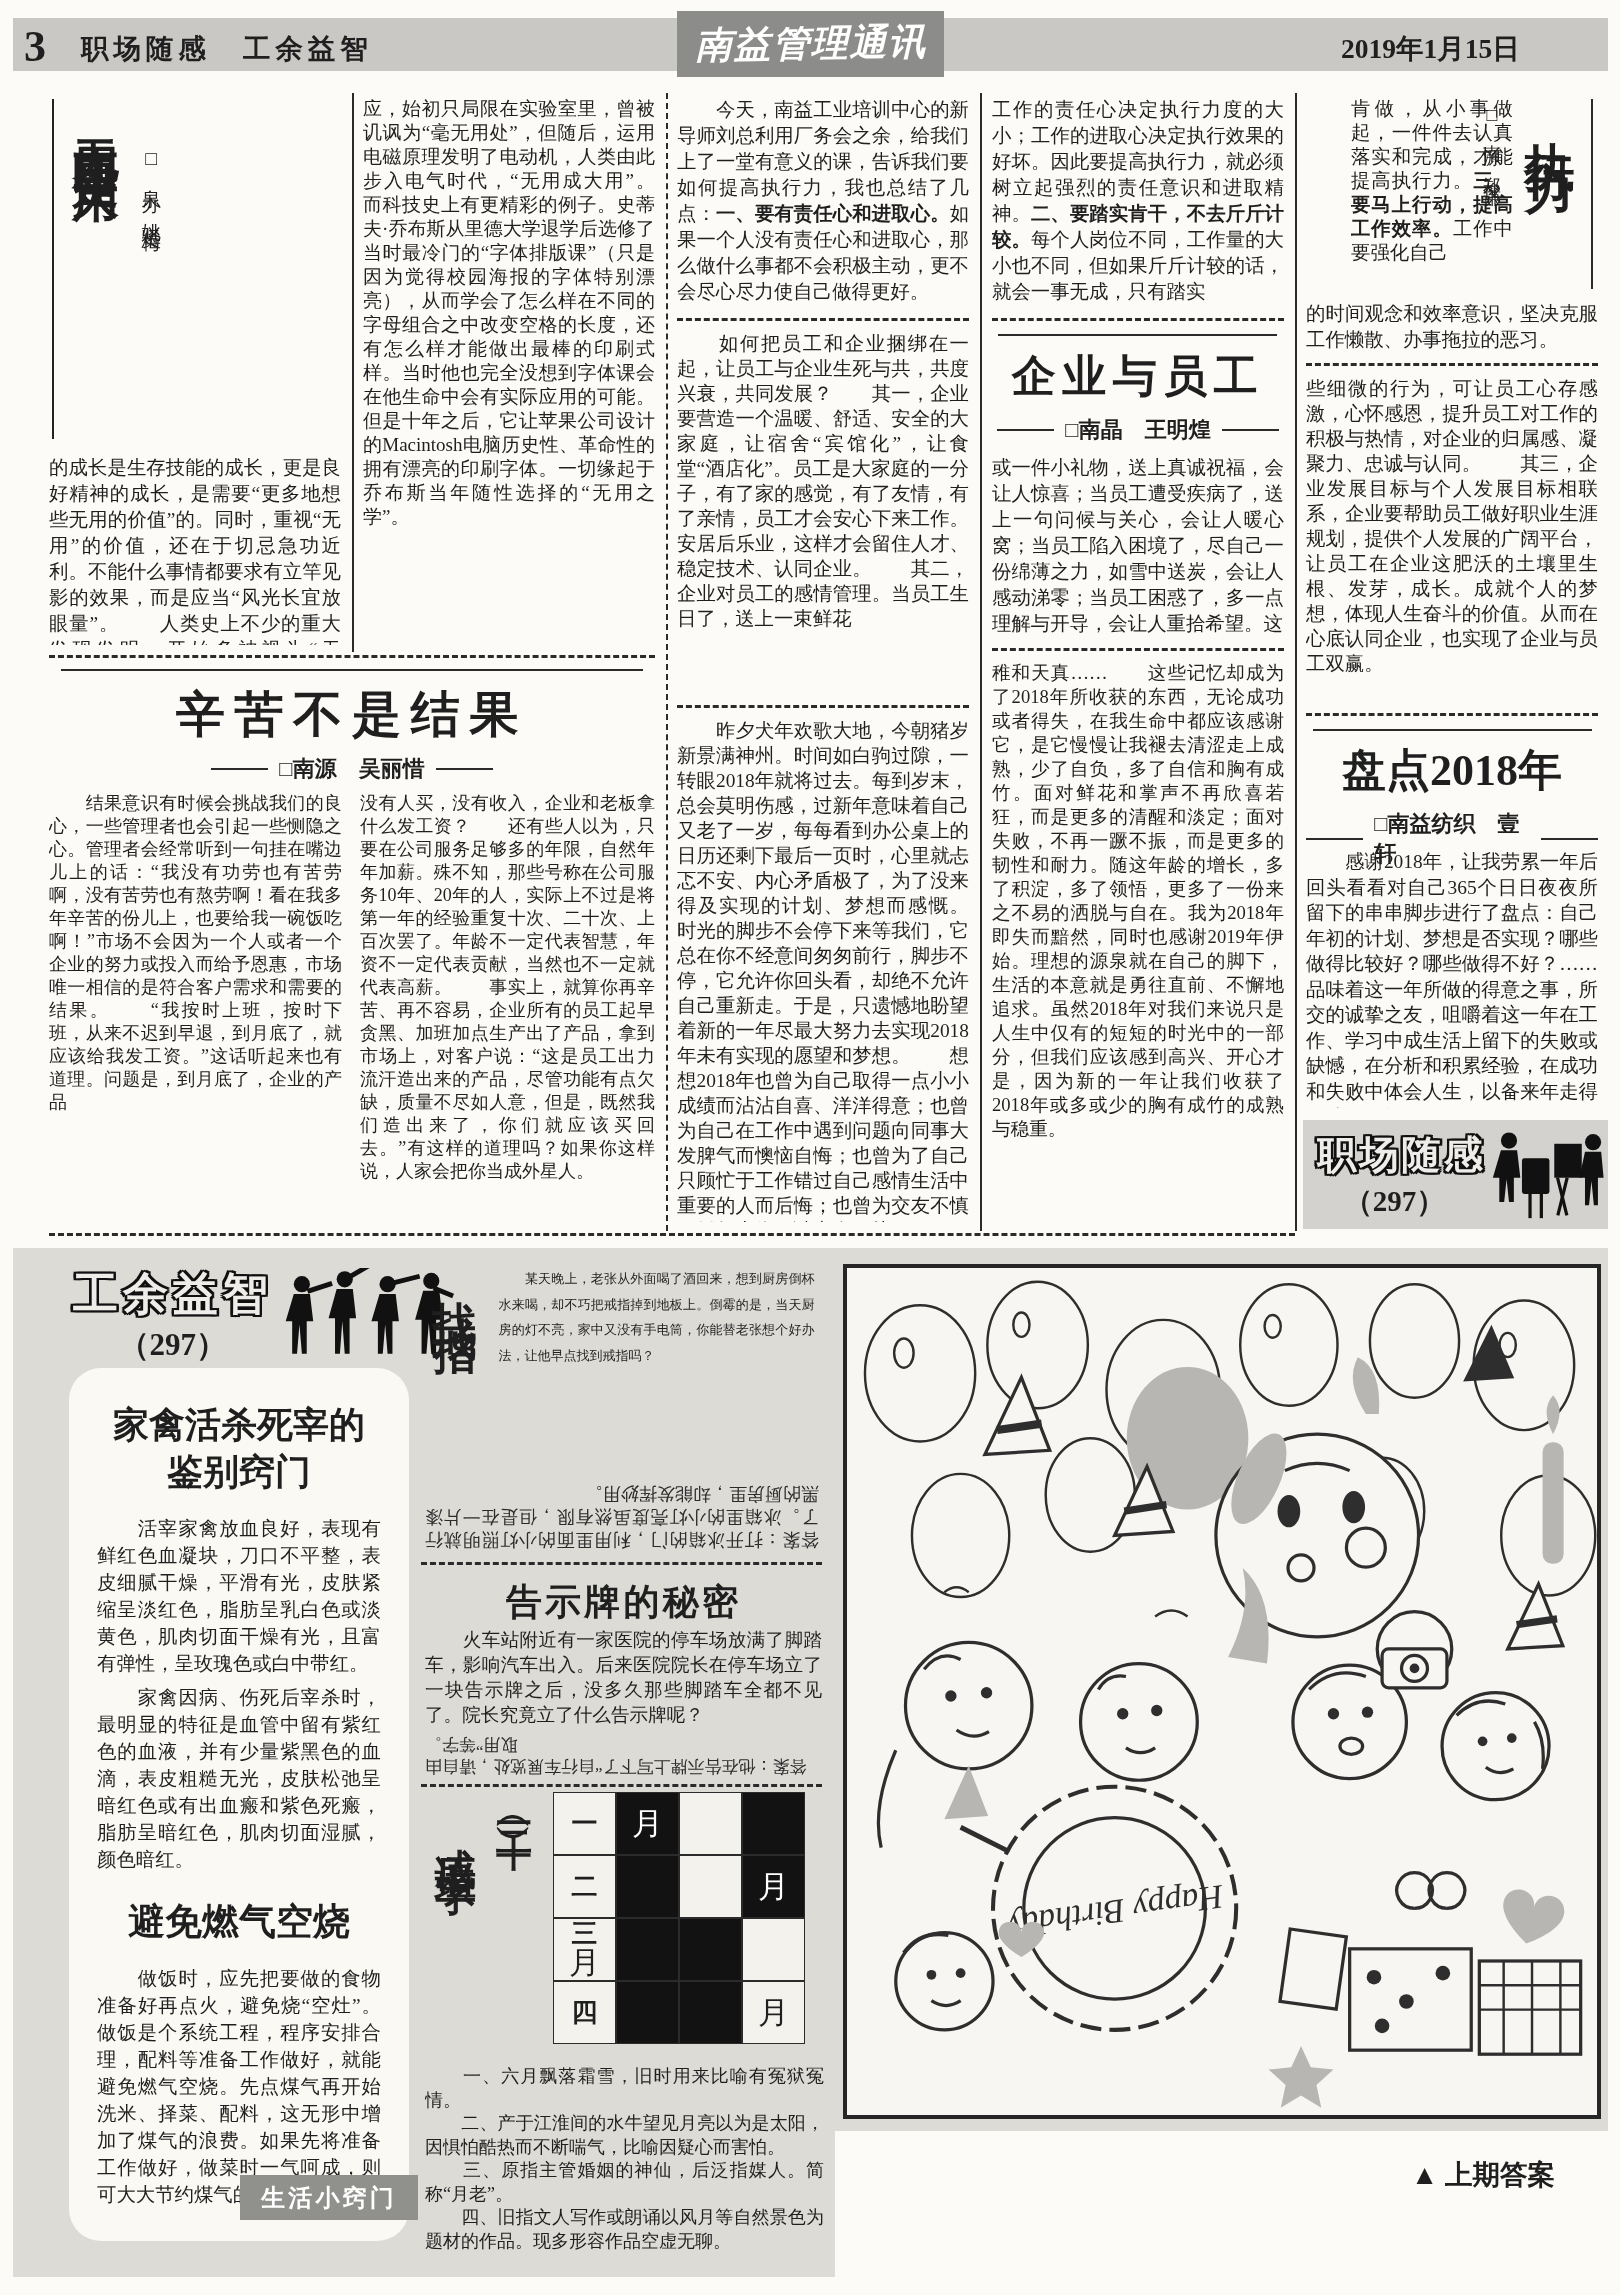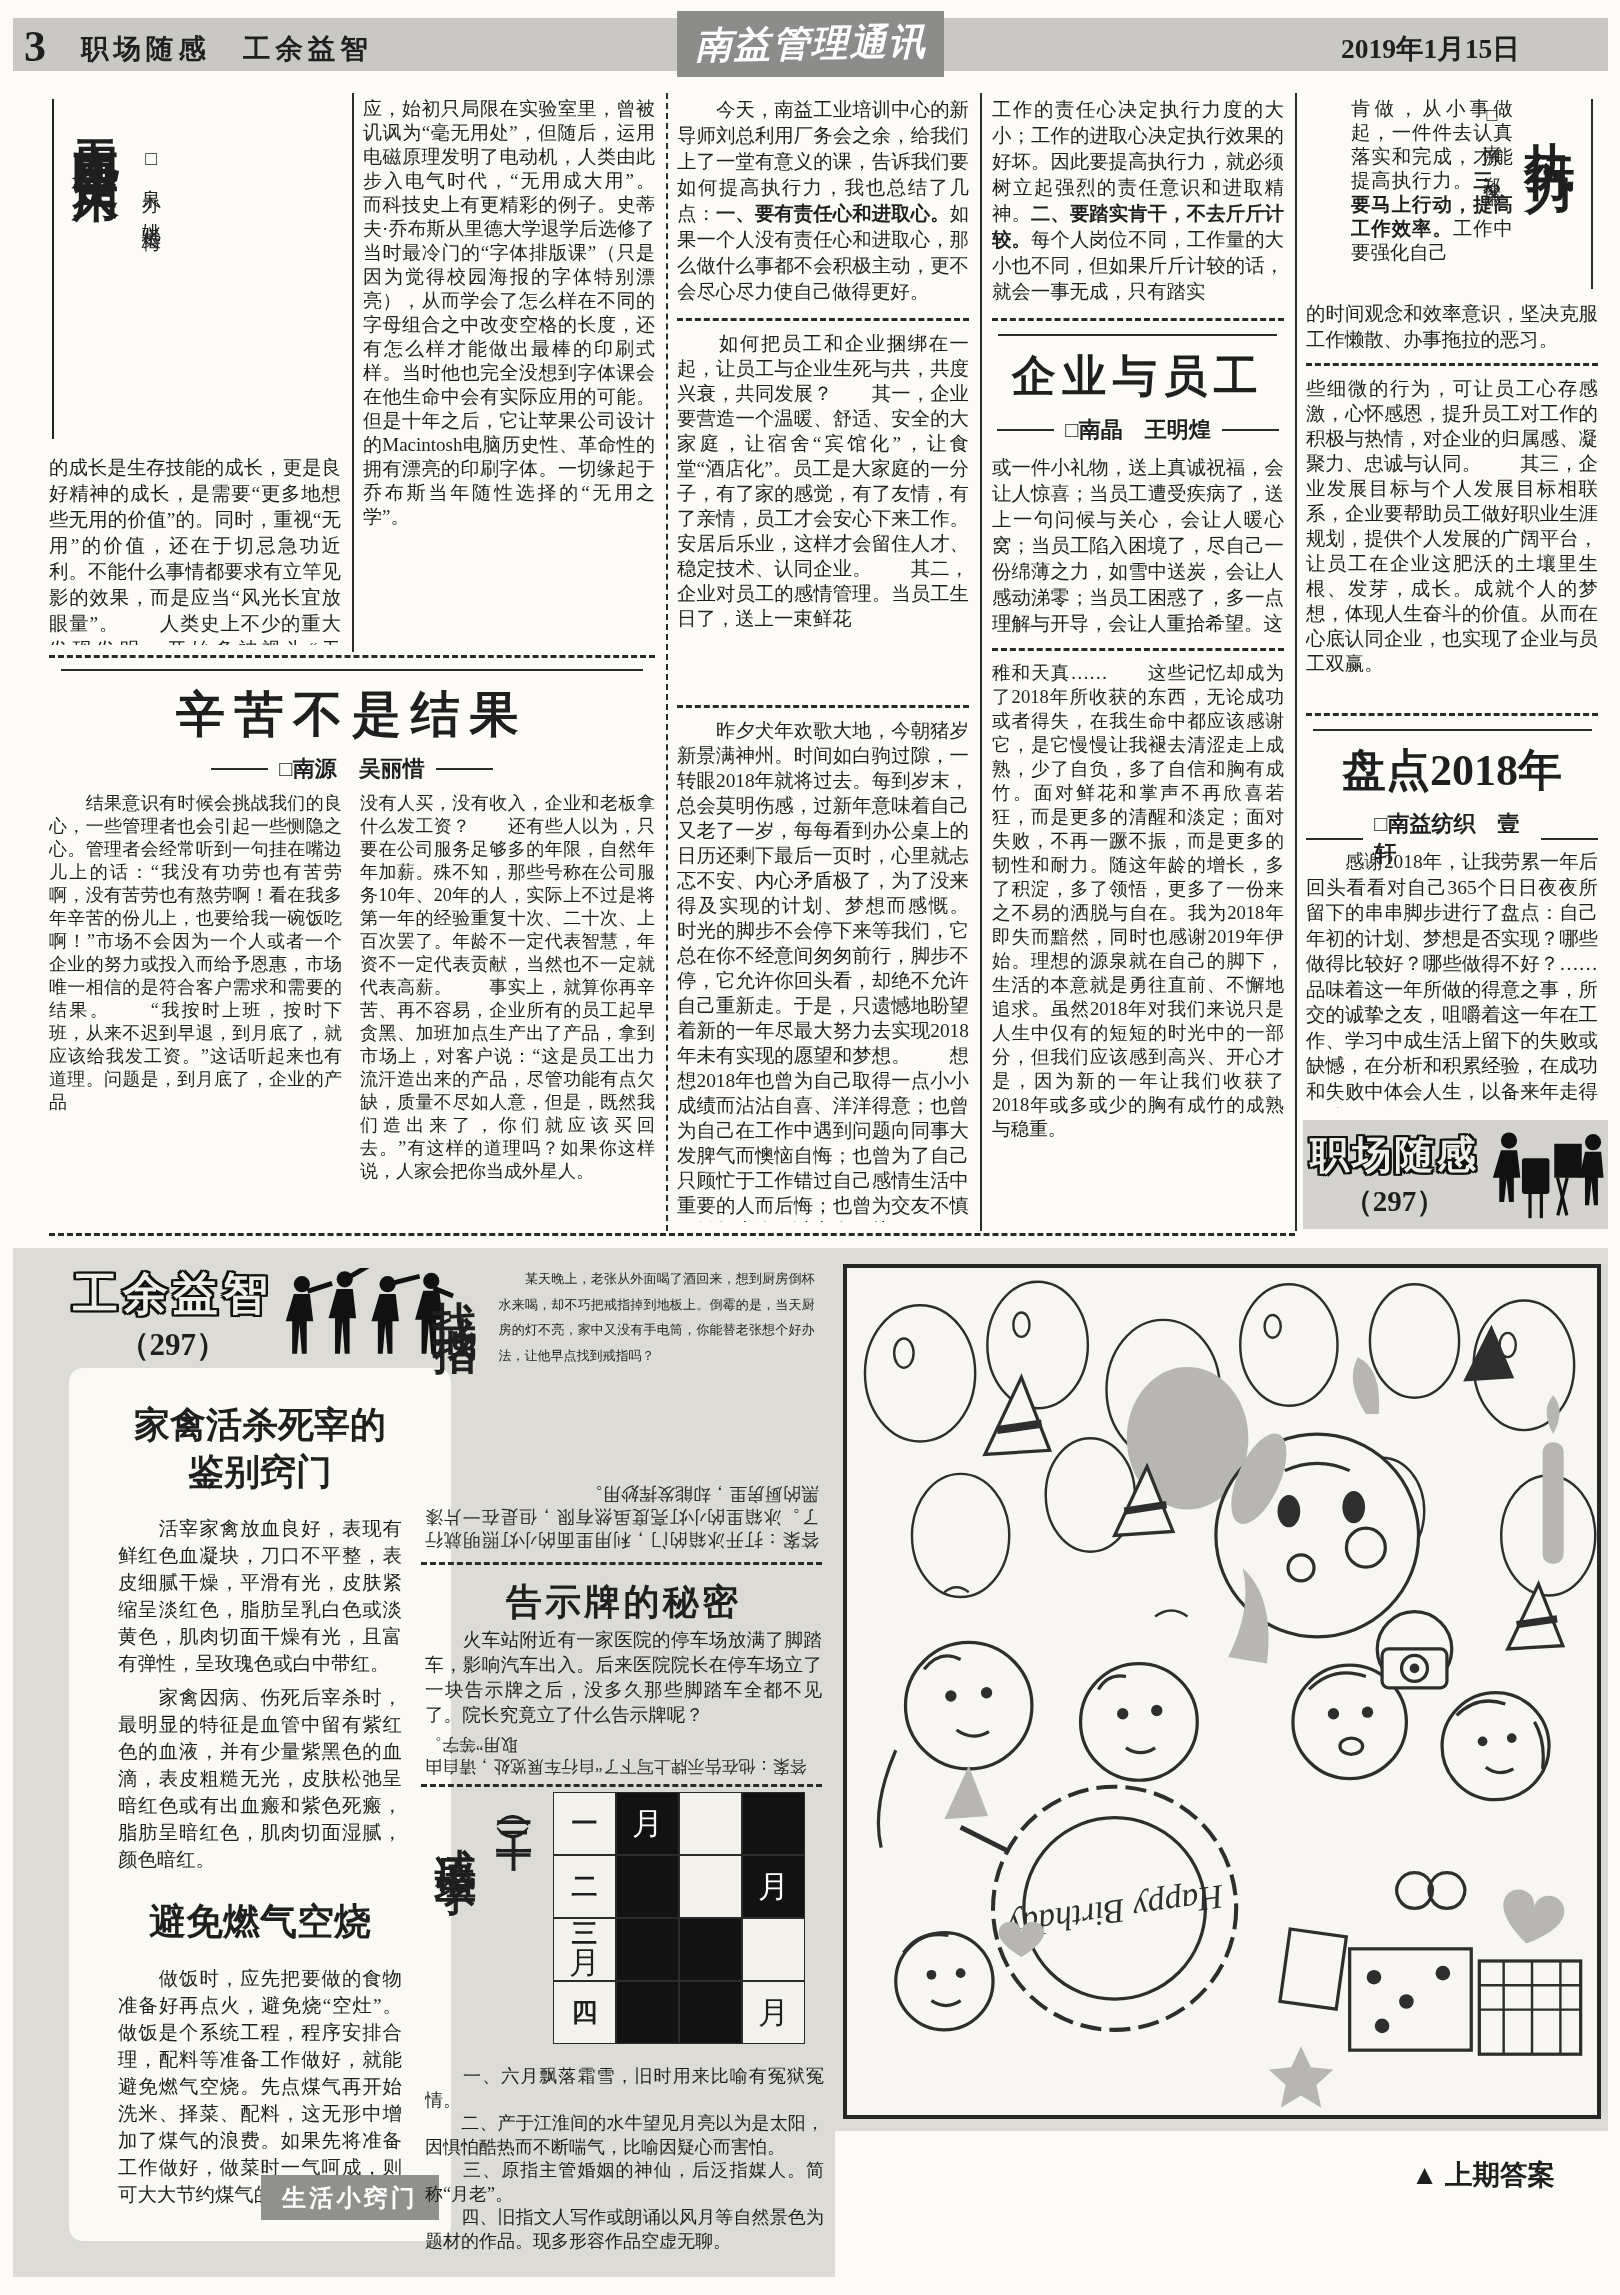--- a/index.html
+++ b/index.html
@@ -104,21 +104,21 @@
   <div class="abs bigtitle" style="left:1306px;top:741px;width:292px;font-size:44px;">盘点2018年</div>
   <div class="abs authorline" style="left:1306px;top:809px;width:292px;">
     <span class="al"></span>
       <span>□南益纺织　壹　轩</span>
       <span class="al"></span>
   </div>
   <div class="abs bt" style="left:1306px;top:849px;width:292px;height:259px;line-height:25.5px;">　　感谢2018年，让我劳累一年后回头看看对自己365个日日夜夜所留下的串串脚步进行了盘点：自己年初的计划、梦想是否实现？哪些做得比较好？哪些做得不好？……品味着这一年所做的得意之事，所交的诚挚之友，咀嚼着这一年在工作、学习中成生活上留下的失败或缺憾，在分析和积累经验，在成功和失败中体会人生，以备来年走得更稳、更好！</div>
 
   <div class="abs" style="left:1303px;top:1120px;width:305px;height:109px;background:#d3d2ce;display:flex;align-items:center;">
     <div style="flex:1;text-align:center;">
-      <div class="outline-txt" style="font-size:39px;letter-spacing:3.2px;">职场随感</div>
+      <div class="outline-txt" style="font-size:39px;letter-spacing:3.2px;text-align:right;">职场随感</div>
       <div style="font-size:29px;font-weight:bold;">（297）</div>
     </div>
     <svg width="122" height="97" viewBox="0 0 150 120">
       <g fill="#111">
         <circle cx="28" cy="18" r="10"></circle>
           <path d="M18 30 h20 l4 34 h-8 v30 h-6 l-3-28 -3 28 h-6 v-30 h-8 z"></path>
         <rect x="44" y="40" width="34" height="44" rx="3"></rect>
           <rect x="52" y="84" width="4" height="30"></rect>
           <rect x="66" y="84" width="4" height="30"></rect>
         <rect x="84" y="22" width="34" height="42"></rect>
@@ -159,21 +159,21 @@
         <circle cx="128" cy="20" r="10"></circle>
           <path d="M118 32 h20 l4 34 h-8 v40 h-6 l-3-36 -3 36 h-6 v-40 h-8 z"></path>
           <rect x="132" y="16" width="36" height="6" transform="rotate(-14 132 16)"></rect>
         <circle cx="182" cy="16" r="10"></circle>
           <path d="M172 28 h20 l4 36 h-8 v42 h-6 l-3-38 -3 38 h-6 v-42 h-8 z"></path>
           <rect x="186" y="22" width="26" height="6" transform="rotate(22 186 22)"></rect>
       </g>
     </svg>
   </div>
 
-  <div class="abs card" style="left:69px;top:1368px;width:382px;height:873px;padding:0;border-radius:14px;">
+  <div class="abs card" style="left:69px;top:1368px;width:340px;height:873px;padding:0;">
     <div style="position:relative;width:284px;height:100%;margin:0 auto;">
       <div class="bigtitle" style="padding-top:34px;font-size:36px;line-height:47px;">
         <div>家禽活杀死宰的</div>
         <div>鉴别窍门</div>
       </div>
       <div class="bt" style="margin-top:19px;line-height:27px;">　　活宰家禽放血良好，表现有鲜红色血凝块，刀口不平整，表皮细腻干燥，平滑有光，皮肤紧缩呈淡红色，脂肪呈乳白色或淡黄色，肌肉切面干燥有光，且富有弹性，呈玫瑰色或白中带红。</div>
       <div class="bt" style="margin-top:6.5px;line-height:27px;">　　家禽因病、伤死后宰杀时，最明显的特征是血管中留有紫红色的血液，并有少量紫黑色的血滴，表皮粗糙无光，皮肤松弛呈暗红色或有出血瘢和紫色死瘢，脂肪呈暗红色，肌肉切面湿腻，颜色暗红。</div>
       <div class="bigtitle" style="margin-top:24px;font-size:37px;">避免燃气空烧</div>
       <div class="bt" style="margin-top:18px;line-height:27px;">　　做饭时，应先把要做的食物准备好再点火，避免烧“空灶”。做饭是个系统工程，程序安排合理，配料等准备工作做好，就能避免燃气空烧。先点煤气再开始洗米、择菜、配料，这无形中增加了煤气的浪费。如果先将准备工作做好，做菜时一气呵成，则可大大节约煤气的使用。</div>
       <div class="graytag" style="position:absolute;right:-37px;bottom:21px;">生活小窍门</div>

